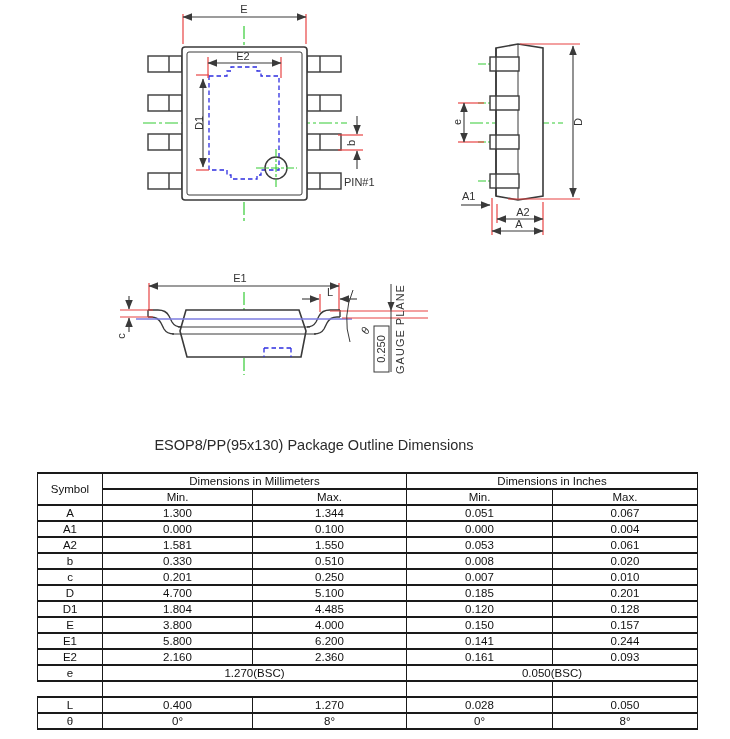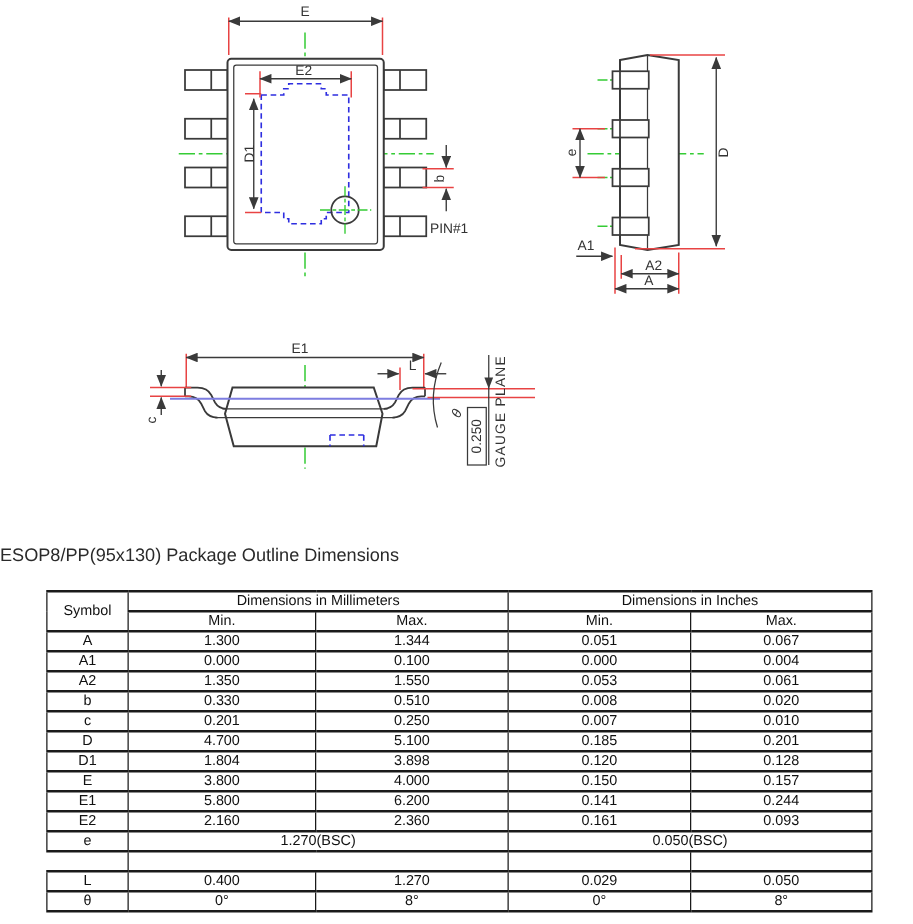--- a/index.html
+++ b/index.html
@@ -8,21 +8,21 @@
   svg text{font-family:"Liberation Sans",sans-serif;font-size:11px;fill:#333}
   .body{fill:#fff;stroke:#3a3a3a;stroke-width:1.6}
   .ln{stroke:#3a3a3a;stroke-width:1.4;fill:none}
   .thin{stroke:#3a3a3a;stroke-width:1;fill:none}
   .dim{stroke:#3a3a3a;stroke-width:1.1;fill:none}
   .red{stroke:#e84343;stroke-width:1.2;fill:none}
   .cl{stroke:#35cc35;stroke-width:1.2;stroke-dasharray:13 3 3 3;fill:none}
   .cl2{stroke:#35cc35;stroke-width:1.1;stroke-dasharray:8 2 3 2;fill:none}
   .pad{stroke:#2e2ee0;fill:none;stroke-dasharray:4.5 3;stroke-width:1.3}
   .seat{stroke:#7d7de0;stroke-width:1.5;fill:none}
-  #title{position:absolute;top:437px;left:0;width:628px;font-size:14.5px;color:#2a2a2a}
+  #title{position:absolute;top:437px;left:0;width:628px;text-align:center;font-size:14.5px;color:#2a2a2a}
   #tablewrap{position:absolute;top:472px;left:37px}
   table{border-collapse:collapse;table-layout:fixed;width:660px;font-size:11.5px;color:#111}
   th,td{border-left:1px solid #1a1a1a;border-right:1px solid #1a1a1a;border-top:2px solid #1a1a1a;border-bottom:2px solid #1a1a1a;text-align:center;vertical-align:middle;padding:0;height:14px;font-weight:normal;overflow:hidden;white-space:nowrap}
   td.noleft{border-left:none}
 </style>
 </head>
 <body>
 
 <svg width="730" height="430" viewBox="0 0 730 430">
   <defs>
@@ -218,21 +218,21 @@
         </tr>
         <tr>
           <td>A1</td>
           <td>0.000</td>
           <td>0.100</td>
           <td>0.000</td>
           <td>0.004</td>
         </tr>
         <tr>
           <td>A2</td>
-          <td>1.350</td>
+          <td>1.581</td>
           <td>1.550</td>
           <td>0.053</td>
           <td>0.061</td>
         </tr>
         <tr>
           <td>b</td>
           <td>0.330</td>
           <td>0.510</td>
           <td>0.008</td>
           <td>0.020</td>
@@ -247,21 +247,21 @@
         <tr>
           <td>D</td>
           <td>4.700</td>
           <td>5.100</td>
           <td>0.185</td>
           <td>0.201</td>
         </tr>
         <tr>
           <td>D1</td>
           <td>1.804</td>
-          <td>3.898</td>
+          <td>4.485</td>
           <td>0.120</td>
           <td>0.128</td>
         </tr>
         <tr>
           <td>E</td>
           <td>3.800</td>
           <td>4.000</td>
           <td>0.150</td>
           <td>0.157</td>
         </tr>
@@ -287,21 +287,21 @@
         <tr>
           <td class="noleft"></td>
           <td colspan="2"></td>
           <td></td>
           <td></td>
         </tr>
         <tr>
           <td>L</td>
           <td>0.400</td>
           <td>1.270</td>
-          <td>0.029</td>
+          <td>0.028</td>
           <td>0.050</td>
         </tr>
         <tr>
           <td>θ</td>
           <td>0°</td>
           <td>8°</td>
           <td>0°</td>
           <td>8°</td>
         </tr>
       </tbody>

